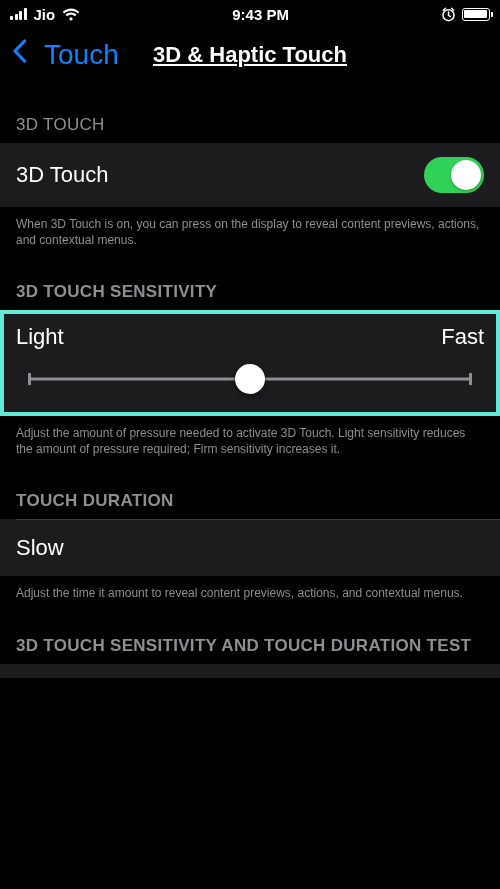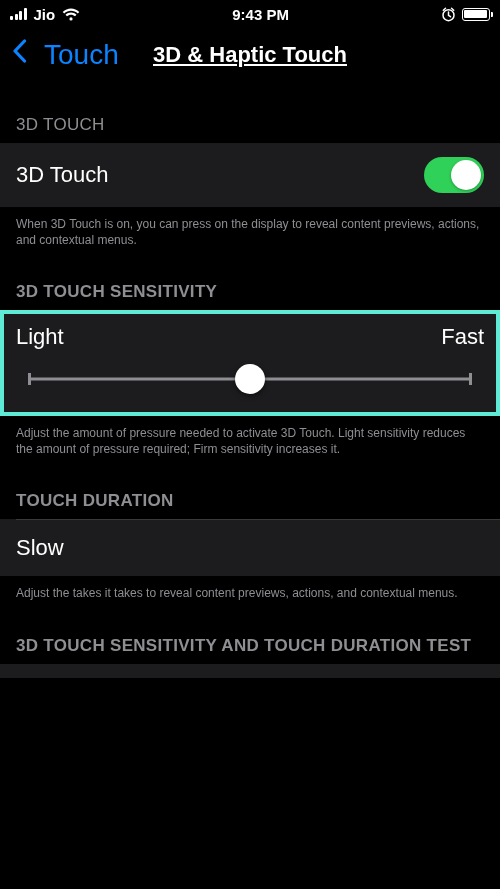--- a/index.html
+++ b/index.html
@@ -279,16 +279,16 @@
 </div>
 <div class="footer-text">Adjust the amount of pressure needed to activate 3D Touch. Light sensitivity reduces the amount of pressure required; Firm sensitivity increases it.</div>
 
 <div class="section-header tight">TOUCH DURATION</div>
 <div class="cell-group">
   <div class="separator"></div>
   <div class="cell">
     <span class="cell-label">Slow</span>
   </div>
 </div>
-<div class="footer-text">Adjust the takes it takes to reveal content previews, actions, and contextual menus.</div>
+<div class="footer-text">Adjust the time it amount to reveal content previews, actions, and contextual menus.</div>
 
 <div class="section-header tight">3D TOUCH SENSITIVITY AND TOUCH DURATION TEST</div>
 <div class="cell-group" style="height:14px;"></div>
 
 </body></html>

